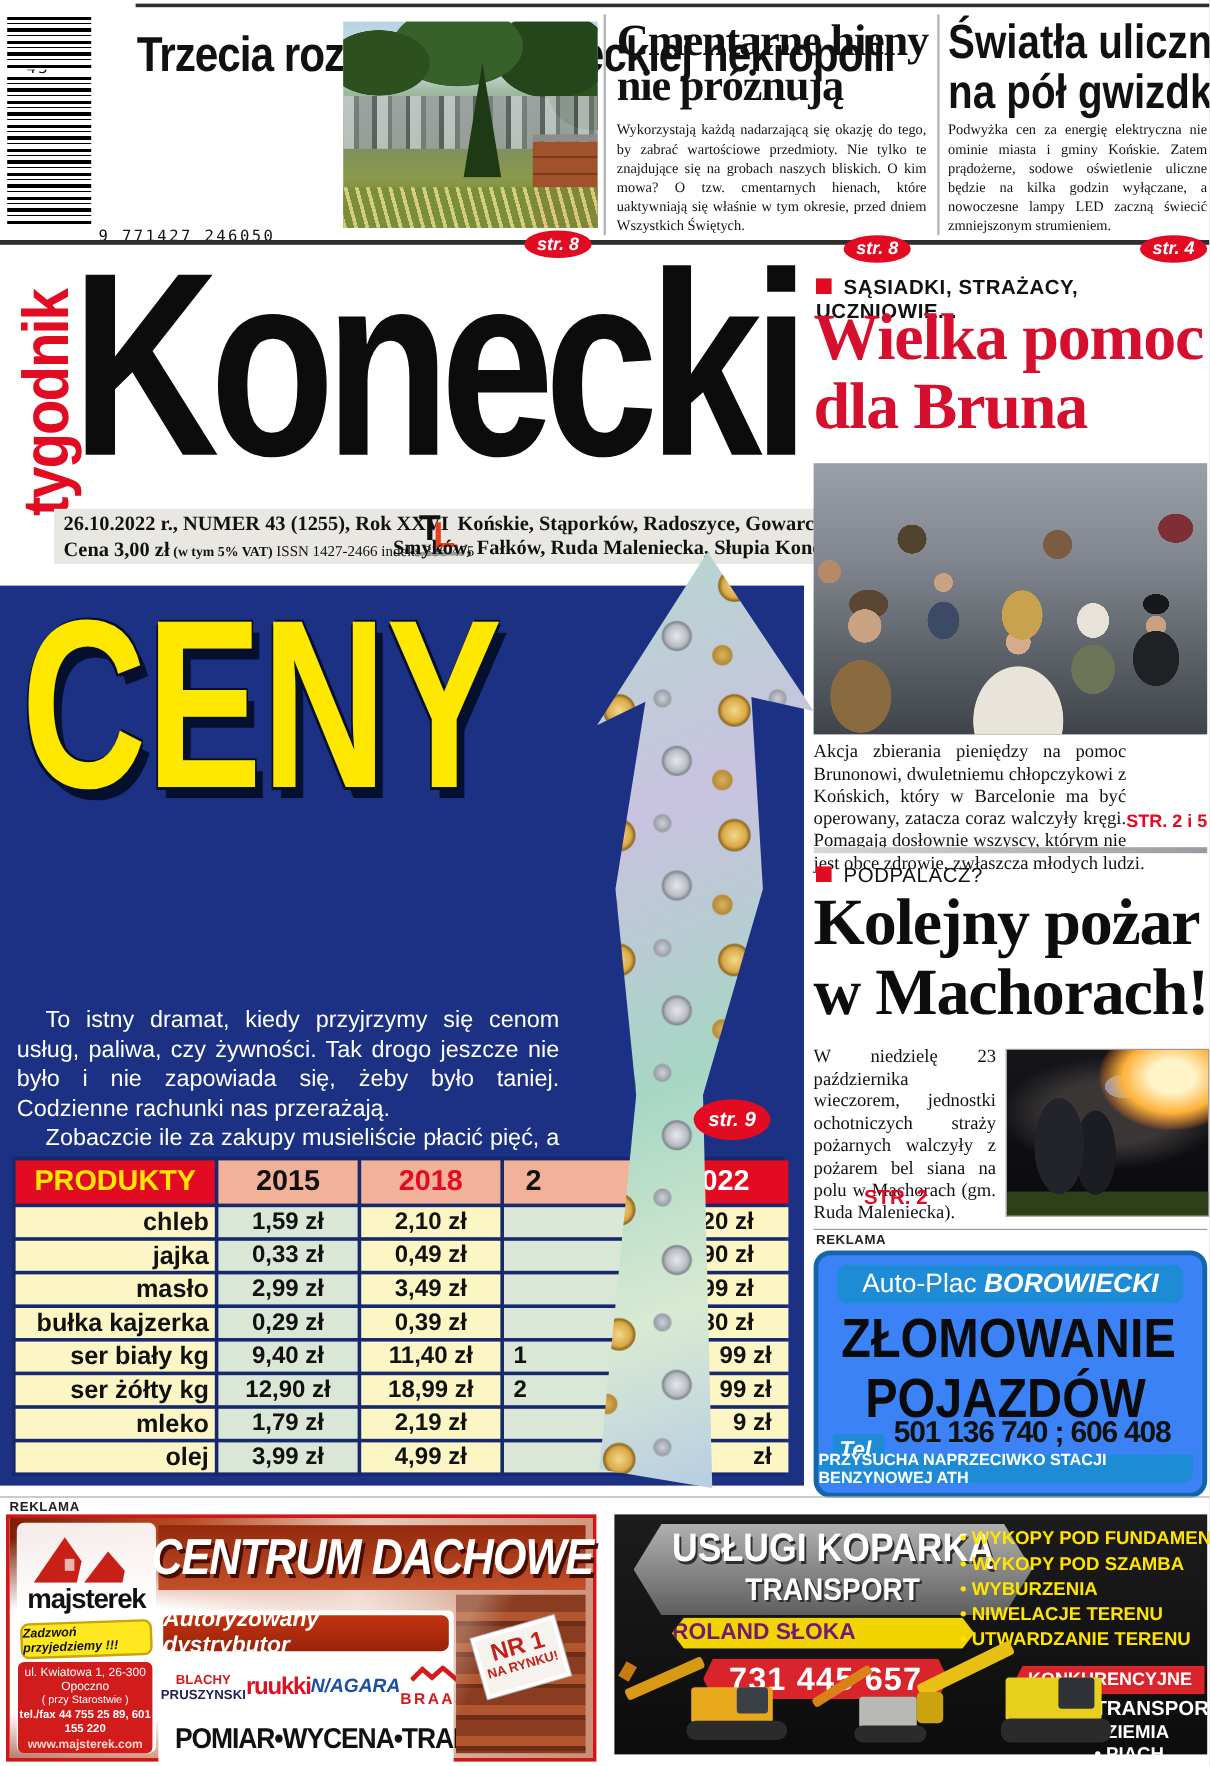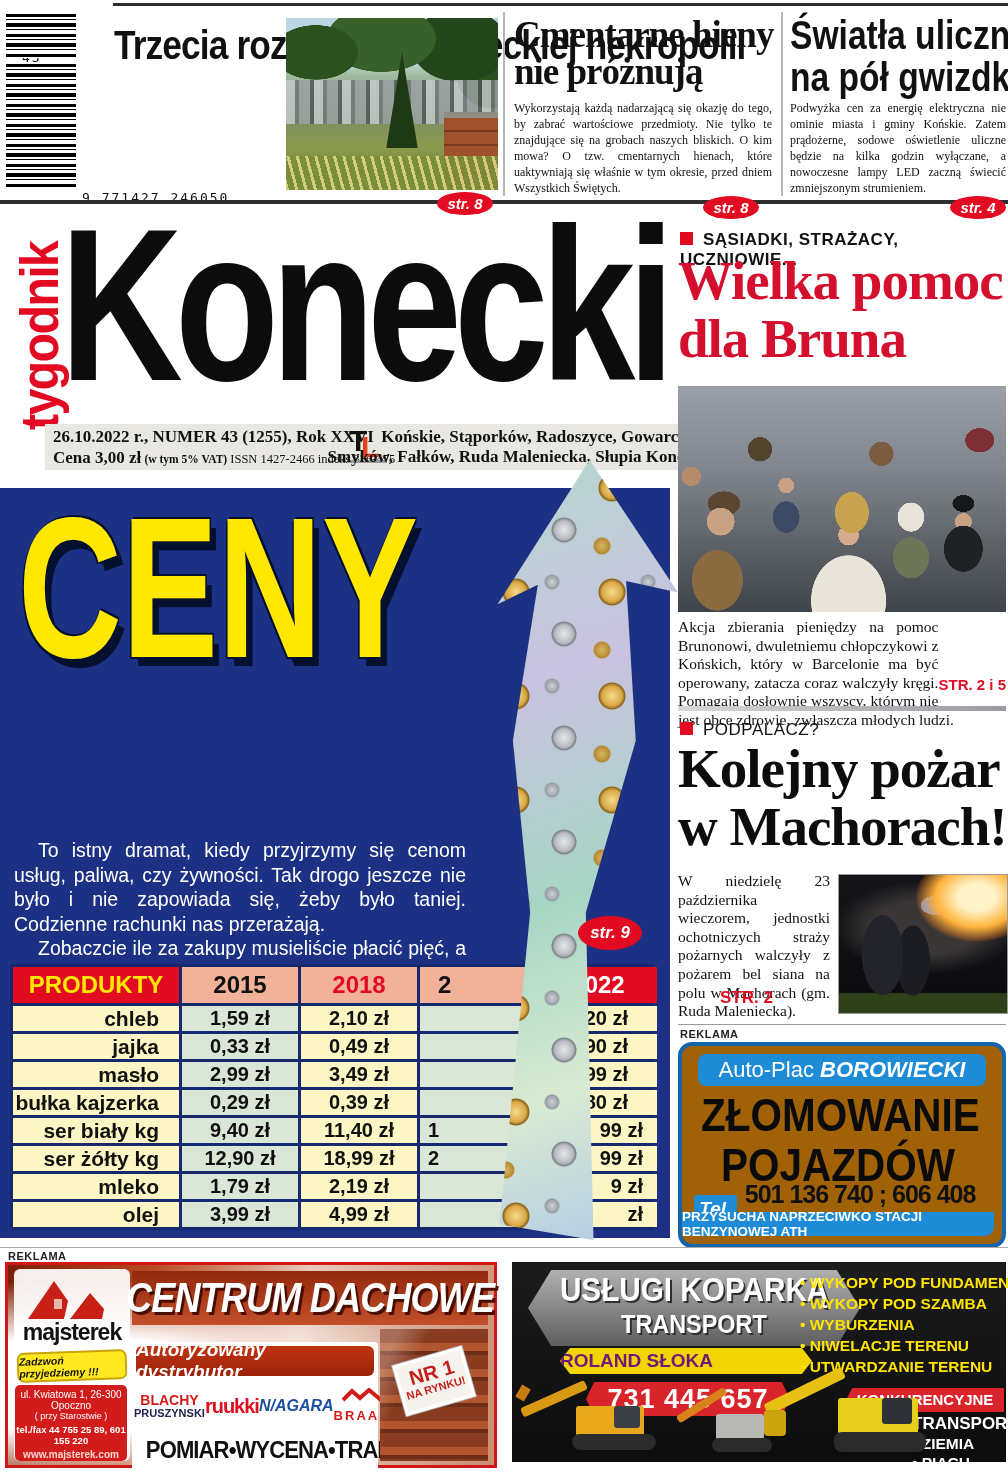--- a/index.html
+++ b/index.html
@@ -38,21 +38,21 @@
   
   #ptable{display:grid;grid-template-columns:166px 116px 116px 116px 118px;gap:3px;
           background:#16296f;padding:3px;z-index:2;}
   #ptable .cell{display:flex;align-items:center;font-weight:bold;}
   .hd{height:36px;justify-content:center;font-size:24px;}
   .hd-prod{background:#e30b22;color:#ffe800;}
   .hd-pink{background:#f2b29a;color:#111;}
   .hd-red18{background:#f2b29a;color:#e30b22;}
   .hd-2022{background:#e30b22;color:#fff;}
   .rw{height:25px;font-size:20px;}
-  .c-name{background:#fbf6c3;justify-content:flex-end;padding-right:20px;font-size:21px;}
+  .c-name{background:#fbf6c3;justify-content:flex-end;padding-right:5px;font-size:21px;}
   .c-g{background:#dbe7d6;justify-content:center;}
   .c-y{background:#fbf6c3;justify-content:center;}
   .c-frag-l{justify-content:flex-start;padding-left:8px;}
   .c-frag-r{justify-content:flex-end;padding-right:14px;}
   
   #arrow{z-index:8;
     clip-path:polygon(54% 0%,100% 17%,73% 15.5%,78% 36%,52% 58%,56% 100%,7% 98%,23% 58%,14% 36%,27% 16%,6% 18.5%);
     background-color:#a8d4c8;
     background-image:
       radial-gradient(circle at 30px 28px,#f2d98c 0,#d9a844 10px,#8a6420 13px,rgba(0,0,0,0) 14px),
@@ -97,21 +97,21 @@
     linear-gradient(180deg,#9aa0a8 0%,#82878f 35%,#5d6168 70%,#3f434a 100%);}
   #firephoto{border:1px solid #9a9a9a;background:
     radial-gradient(75px 55px at 82% 16%,#fff3c8 0 25%,#ffb23a 55%,rgba(255,120,20,.25) 78%,rgba(0,0,0,0) 82%),
     radial-gradient(26px 16px at 58% 22%,#5a9bff 0 60%,rgba(0,0,0,0) 61%),
     radial-gradient(34px 66px at 26% 58%,#23242b 0 60%,rgba(0,0,0,0) 61%),
     radial-gradient(28px 58px at 44% 62%,#1c1d23 0 60%,rgba(0,0,0,0) 61%),
     radial-gradient(130px 65px at 52% 38%,#3a3636 0 40%,rgba(0,0,0,0) 72%),
     linear-gradient(0deg,#2e4018 0 14%,rgba(0,0,0,0) 15%),
     linear-gradient(180deg,#15151a 0%,#0a0a0e 100%);}
   
-  #autoplac{background:#a16207;border:4px solid #1565ad;border-radius:14px;}
+  #autoplac{background:#3b82f6;border:4px solid #1565ad;border-radius:14px;}
   .ap-bar{background:#1d8bd6;color:#fff;}
   
   #dachowe{border:3px solid #cf1717;background:
      radial-gradient(at 15% 60%,#ffffff 0 28%,rgba(255,255,255,0) 62%),
      linear-gradient(100deg,#7e1f06 0%,#b94a22 28%,#e8c9ba 58%,#c98d72 100%);}
   .dach-band{background:linear-gradient(180deg,#93280c,#c2502a);}
   .dach-title{color:#fff;font-style:italic;font-weight:800;font-size:42px;
       text-shadow:3px 3px 0 #4a0e00;letter-spacing:-1px;}
   #roofphoto{background:
      linear-gradient(115deg,rgba(255,255,255,.25) 0 12%,rgba(0,0,0,0) 30%),
@@ -359,21 +359,21 @@
         <div style="font-size:10px;font-weight:bold;margin-top:3px;color:#ffd9d0;">www.majsterek.com</div>
       </div>
     </div>
 
     <div class="abs" style="left:124px;top:77px;width:246px;height:132px;background:#fff;border-radius:4px;">
       <div class="abs" style="left:4px;top:4px;width:238px;height:30px;background:linear-gradient(180deg,#c1330f,#9b230a);border-radius:6px;display:flex;align-items:center;justify-content:center;">
         <b style="color:#fff;font-style:italic;font-size:19px;">Autoryzowany dystrybutor</b>
       </div>
       <div class="abs" style="left:2px;top:40px;width:242px;height:48px;display:flex;align-items:center;justify-content:space-around;">
         <span style="text-align:center;line-height:11px;">
-          <b style="color:#d41b1b;font-size:14px;">BLACHY</b><br>
+          <b style="color:#d41b1b;font-size:11px;">BLACHY</b><br>
           <b style="color:#232355;font-size:11px;">PRUSZYNSKI</b>
         </span>
         <b style="color:#e01020;font-size:20px;letter-spacing:-1px;">ruukki</b>
         <b style="color:#1d4fa0;font-style:italic;font-size:16px;">N/AGARA</b>
         <span style="text-align:center;">
           <svg width="40" height="14" viewBox="0 0 40 14">
               <polyline points="1,12 10,3 18,10 27,2 39,12" fill="none" stroke="#d41b1b" stroke-width="4"></polyline>
             </svg><br>
           <b style="color:#d41b1b;font-size:13px;letter-spacing:2px;">BRAAS</b>
         </span>

